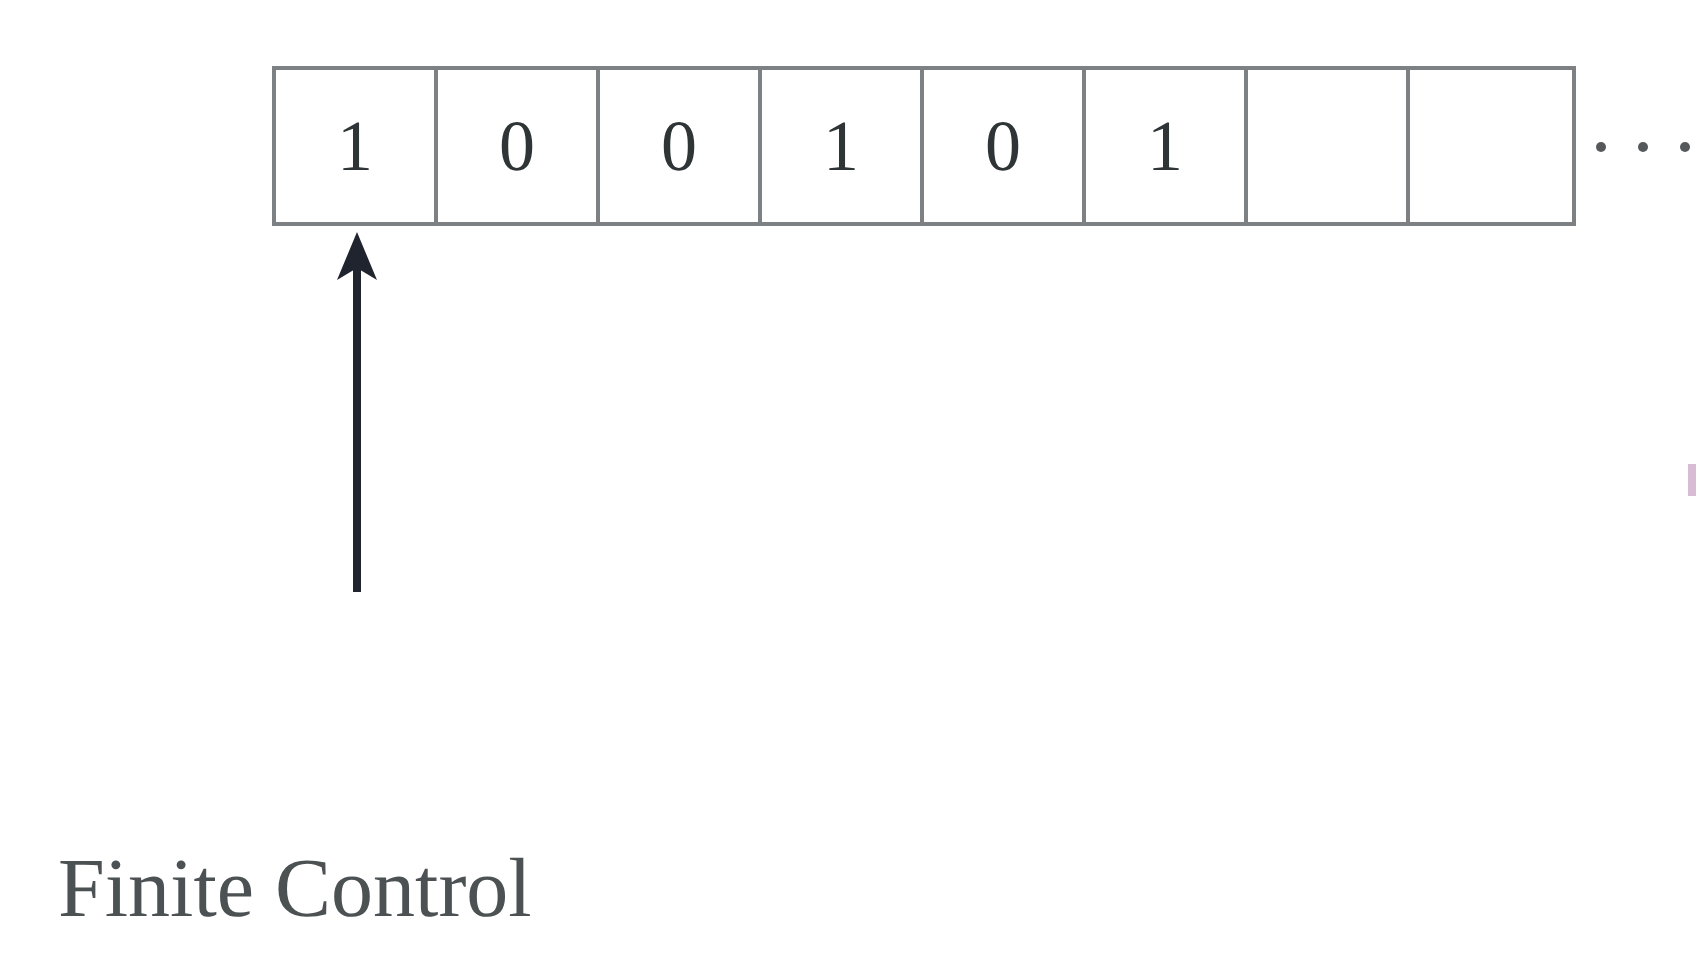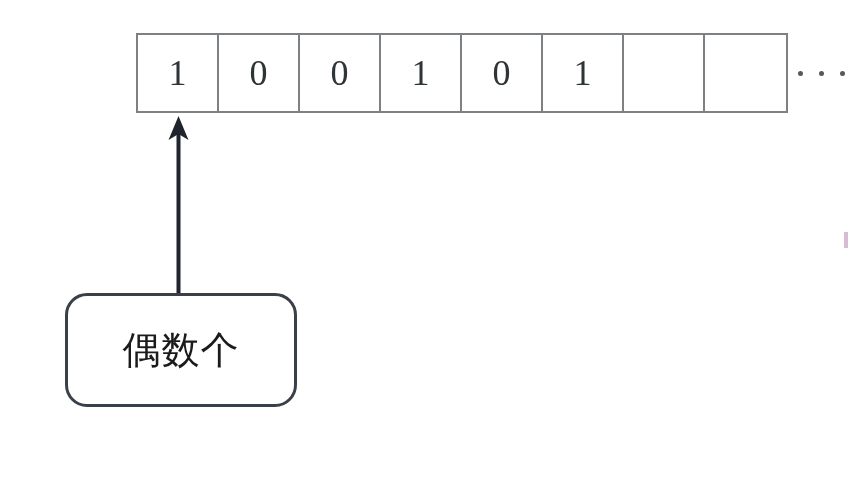--- a/index.html
+++ b/index.html
@@ -160,20 +160,18 @@
     <span class="dot"></span>
     <span class="dot"></span>
     <span class="dot"></span>
   </div>
 
   <svg id="head-arrow" viewBox="0 0 40 184">
     <line x1="18.5" y1="182" x2="18.5" y2="18" stroke="#20242e" stroke-width="4"></line>
     <polygon points="18.5,2 28.5,26 18.5,20 8.5,26" fill="#20242e"></polygon>
   </svg>
 
-  <div id="control-box">
-    <span id="control-box-label">偶数个</span>
-  </div>
 
+  <div id="caption">Finite Control</div>
 
   <div id="stray-mark"></div>
 
 </div>
 
 </body></html>

